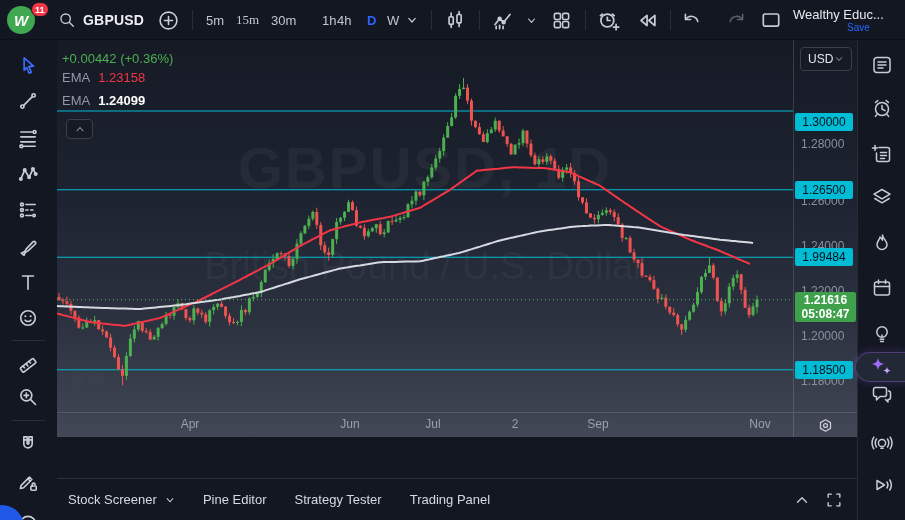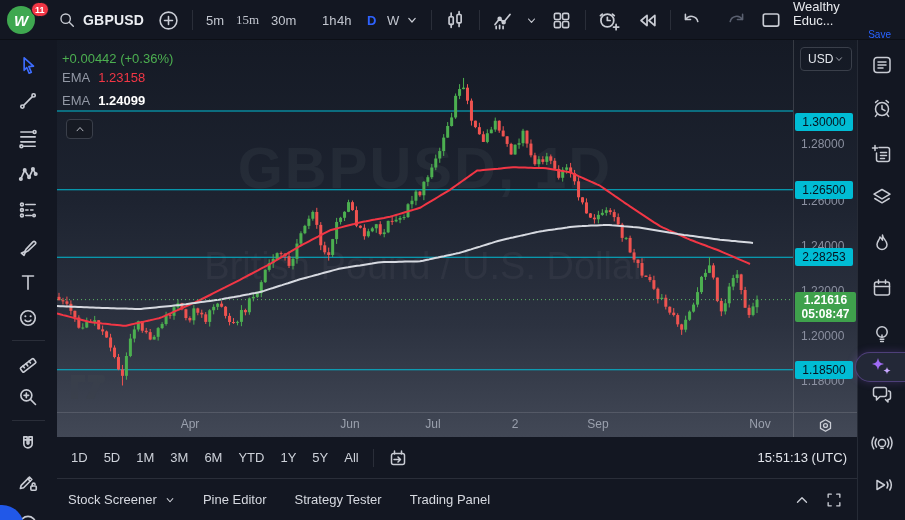--- a/index.html
+++ b/index.html
@@ -17,21 +17,21 @@
   #header { position:absolute; left:0; top:0; width:905px; height:40px; background:#131722; border-bottom:1px solid #0c0f16; z-index:30; }
   .h-item { position:absolute; top:0; height:40px; display:flex; align-items:center; }
   #logo { left:7px; }
   #logo-circle { width:28px; height:28px; border-radius:50%; background:#3fa850; position:relative; display:flex; align-items:center; justify-content:center; color:#fff; font-size:15px; font-weight:bold; font-style:italic; }
   #logo-badge { position:absolute; left:24px; top:2px; min-width:17px; height:15px; padding:0 3px; border-radius:8px; background:#f23645; color:#fff; font-size:9px; font-weight:bold; display:flex; align-items:center; justify-content:center; border:1px solid #131722; z-index:2;}
   #symbol-search { left:58px; gap:7px; cursor:pointer; }
   #symbol-name { font-size:14px; font-weight:bold; color:#eceef2; letter-spacing:.2px; }
   .h-sep { position:absolute; top:10px; width:1px; height:20px; background:#2a2e39; }
   .tf { position:absolute; top:0; height:40px; display:flex; align-items:center; font-size:13px; color:#c3c7d0; cursor:pointer; }
   .tf.active { color:#2e62fe; font-weight:bold; }
-  #account { left:793px; flex-direction:row; justify-content:center; align-items:flex-start; }
+  #account { left:793px; flex-direction:column; justify-content:center; align-items:flex-start; }
   #account-name { font-size:13px; color:#e8eaee; line-height:14px; }
   #account-save { font-size:10px; color:#2962ff; line-height:11px; align-self:flex-end; margin-right:14px; cursor:pointer; }
 
   
   #left-rail { position:absolute; left:0; top:40px; width:57px; height:480px; background:#131722; overflow:hidden; z-index:20; }
   .lt-ic { position:absolute; left:17px; width:22px; height:22px; cursor:pointer; }
   .lt-div { position:absolute; left:12px; right:12px; height:1px; background:#2a2e39; }
   #corner-blue { position:absolute; left:-20px; top:465px; width:44px; height:44px; border-radius:50%; background:#2158e8; }
 
   
@@ -695,21 +695,21 @@
           </svg>
       </div>
       <div class="tick" style="top:96px;">1.28000</div>
       <div class="tick" style="top:153px;">1.26000</div>
       <div class="tick" style="top:198px;">1.24000</div>
       <div class="tick" style="top:243px;">1.22000</div>
       <div class="tick" style="top:288px;">1.20000</div>
       <div class="tick" style="top:333px;">1.18000</div>
       <div class="lvl-label" style="top:62px;margin-top:11px;">1.30000</div>
       <div class="lvl-label" style="top:141px;">1.26500</div>
-      <div class="lvl-label" style="top:208px;">2.28253</div>
+      <div class="lvl-label" style="top:208px;">1.99484</div>
       <div class="lvl-label" style="top:321px;">1.18500</div>
       <div id="cur-label">
         <span>1.21616</span>
         <span>05:08:47</span>
       </div>
     </div>
 
     <div id="time-axis">
       <div class="t-label" style="left:133px;">Apr</div>
       <div class="t-label" style="left:293px;">Jun</div>
@@ -792,41 +792,20 @@
         </svg>
     </div>
     <div class="rt-ic" style="top:433px;">
       <svg class="ic" width="24" height="24" viewBox="0 0 24 24">
           <path d="M7 7.5 v9 l7.5-4.5 Z"></path>
           <path d="M17 9 a5.5 5.5 0 0 1 0 6 M19.8 7 a9.5 9.5 0 0 1 0 10"></path>
         </svg>
     </div>
   </div>
 
-  <div id="range-bar">
-    <div style="width:6px;"></div>
-    <div class="rng">1D</div>
-    <div class="rng">5D</div>
-    <div class="rng">1M</div>
-    <div class="rng">3M</div>
-    <div class="rng">6M</div>
-    <div class="rng">YTD</div>
-    <div class="rng">1Y</div>
-    <div class="rng">5Y</div>
-    <div class="rng">All</div>
-    <div id="rng-sep"></div>
-    <div class="rng">
-      <svg class="ic" width="20" height="20" viewBox="0 0 20 20">
-          <path d="M6.5 3 v3 M13.5 3 v3"></path>
-          <path d="M3.5 7.5 a2 2 0 0 1 2 -2 h9 a2 2 0 0 1 2 2 v7 a2 2 0 0 1 -2 2 h-9 a2 2 0 0 1 -2 -2 Z"></path>
-          <path d="M6 11.5 h6 M10 9 l2.5 2.5 L10 14"></path>
-        </svg>
-    </div>
-    <div id="clock">15:51:13 (UTC)</div>
-  </div>
 
   <div id="bottom-panel">
     <div style="width:11px;"></div>
     <div class="bp-item">
       <span>Stock Screener</span>
       <svg class="ic" width="14" height="14" viewBox="0 0 20 20">
           <path d="M6 8 L10 12.5 L14 8"></path>
         </svg>
     </div>
     <div style="width:26px;"></div>

